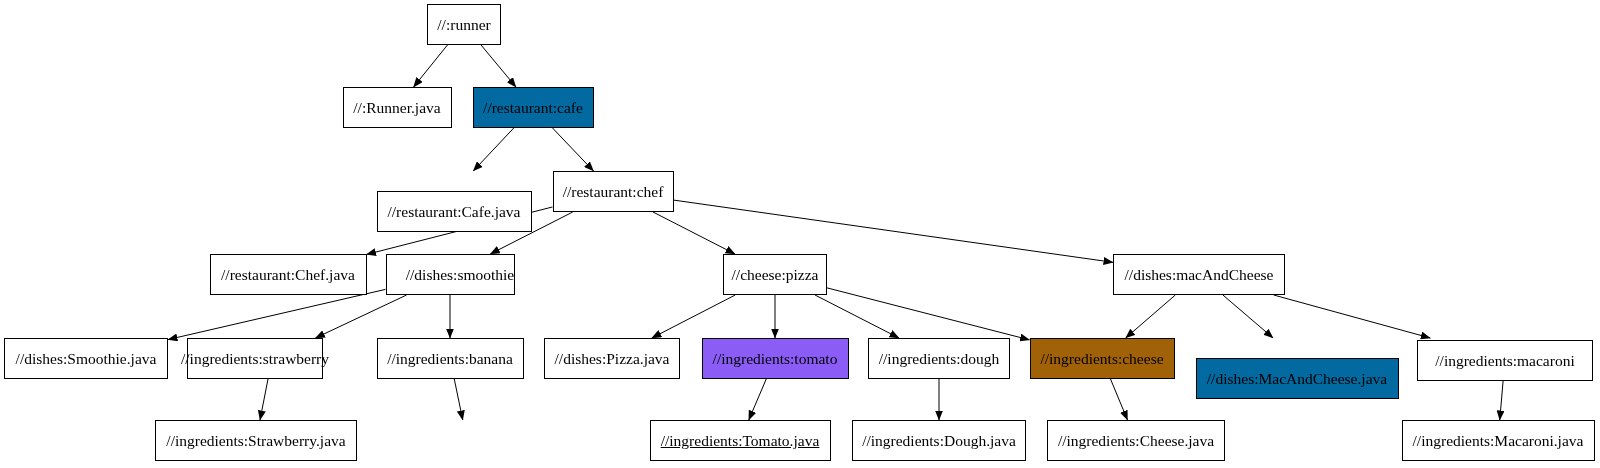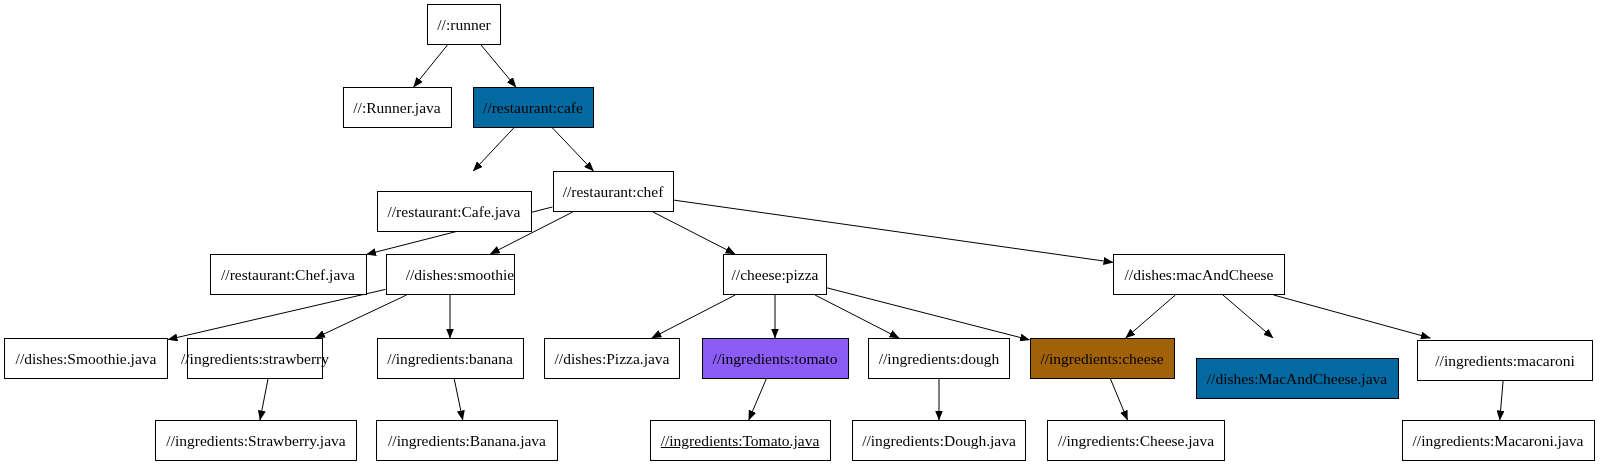--- a/index.html
+++ b/index.html
@@ -121,23 +121,20 @@
     </div>
     <div class="node" style="left: 1195.5px; top: 338px; width: 203px; height: 41px; border-color: rgb(0, 0, 0); background: #0369a1; margin-top: 20px;">
       <span>//dishes:MacAndCheese.java</span>
     </div>
     <div class="node" style="left: 1417px; top: 340px; width: 176px; height: 41px; border-color: rgb(0, 0, 0); background: rgb(255, 255, 255);">
       <span>//ingredients:macaroni</span>
     </div>
     <div class="node" style="left: 155px; top: 420px; width: 202px; height: 41px; border-color: rgb(0, 0, 0); background: rgb(255, 255, 255);">
       <span>//ingredients:Strawberry.java</span>
     </div>
-    <div class="node" style="left: 376px; top: 420px; width: 182px; height: 41px; border-color: rgb(0, 0, 0); background: rgb(255, 255, 255);">
-      <span>//ingredients:Banana.java</span>
-    </div>
     <div class="node" style="left: 649.5px; top: 420px; width: 181px; height: 41px; border-color: rgb(0, 0, 0); background: rgb(255, 255, 255); text-decoration: underline;">
       <span>//ingredients:Tomato.java</span>
     </div>
     <div class="node" style="left: 852px; top: 420px; width: 174px; height: 41px; border-color: rgb(0, 0, 0); background: rgb(255, 255, 255);">
       <span>//ingredients:Dough.java</span>
     </div>
     <div class="node" style="left: 1047px; top: 420px; width: 178px; height: 41px; border-color: rgb(0, 0, 0); background: rgb(255, 255, 255);">
       <span>//ingredients:Cheese.java</span>
     </div>
     <div class="node" style="left: 1401.5px; top: 420px; width: 193px; height: 41px; border-color: rgb(0, 0, 0); background: rgb(255, 255, 255);">

